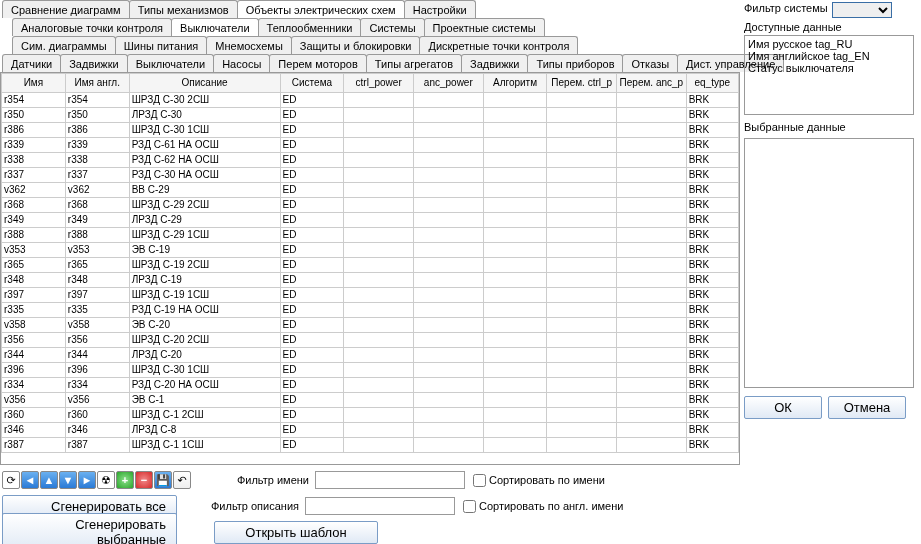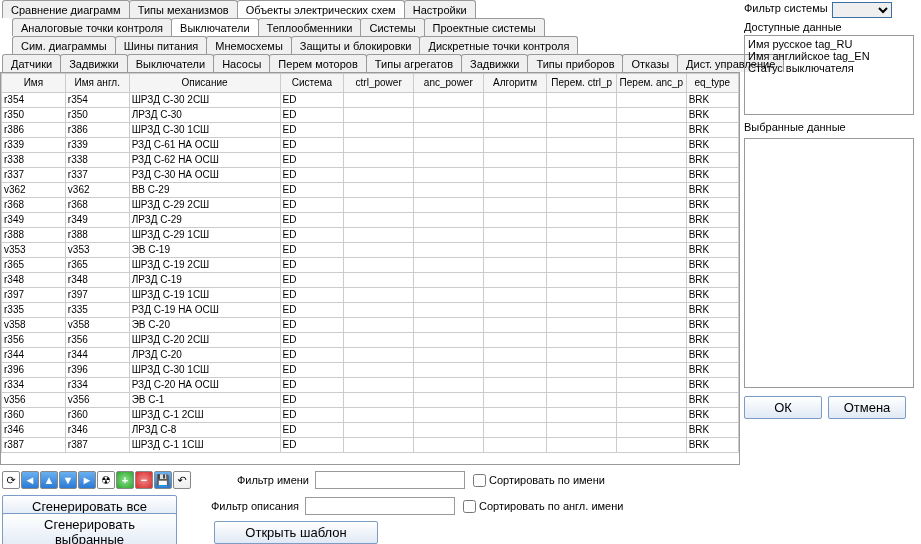--- a/index.html
+++ b/index.html
@@ -35,21 +35,21 @@
 .icn { width: 18px; height: 18px; border: 1px solid #888; border-radius: 2px; display: flex; align-items: center; justify-content: center; font-size: 11px; cursor: pointer; background: linear-gradient(#fff,#eee); }
 .icn.refresh { background: #fff; }
 .icn.arrow { background: linear-gradient(#6ab0f0,#2a7ad6); color: #fff; font-weight: bold; }
 .icn.rad { background: #fff; }
 .icn.plus { background: radial-gradient(#8de08d,#2aa62a); color: #fff; font-weight: bold; }
 .icn.minus { background: radial-gradient(#f08a8a,#d62a2a); color: #fff; font-weight: bold; }
 .icn.save { background: linear-gradient(#6ab0f0,#2a7ad6); }
 .flabel { width: 110px; text-align: right; margin-right: 6px; }
 .finput { width: 150px; height: 18px; border: 1px solid #999; font-size: 11px; padding: 0 2px; }
 .cb { margin-left: 8px; margin-right: 3px; }
-.bbtn { width: 175px; text-align: center; }
+.bbtn { width: 175px; text-align: right; }
 .bbtn2 { width: 164px; margin-left: 37px; text-align: center; }
 </style>
 </head>
 <body>
 
 <div class="main">
 <div class="left">
  <div class="tab-row r1" id="tr1"><div class="tab">Сравнение диаграмм</div><div class="tab">Типы механизмов</div><div class="tab active">Объекты электрических схем</div><div class="tab">Настройки</div></div>
  <div class="tab-row r2" id="tr2"><div class="tab">Аналоговые точки контроля</div><div class="tab active">Выключатели</div><div class="tab">Теплообменники</div><div class="tab">Системы</div><div class="tab">Проектные системы</div></div>
  <div class="tab-row r2" id="tr2b"><div class="tab">Сим. диаграммы</div><div class="tab">Шины питания</div><div class="tab">Мнемосхемы</div><div class="tab">Защиты и блокировки</div><div class="tab">Дискретные точки контроля</div></div>

